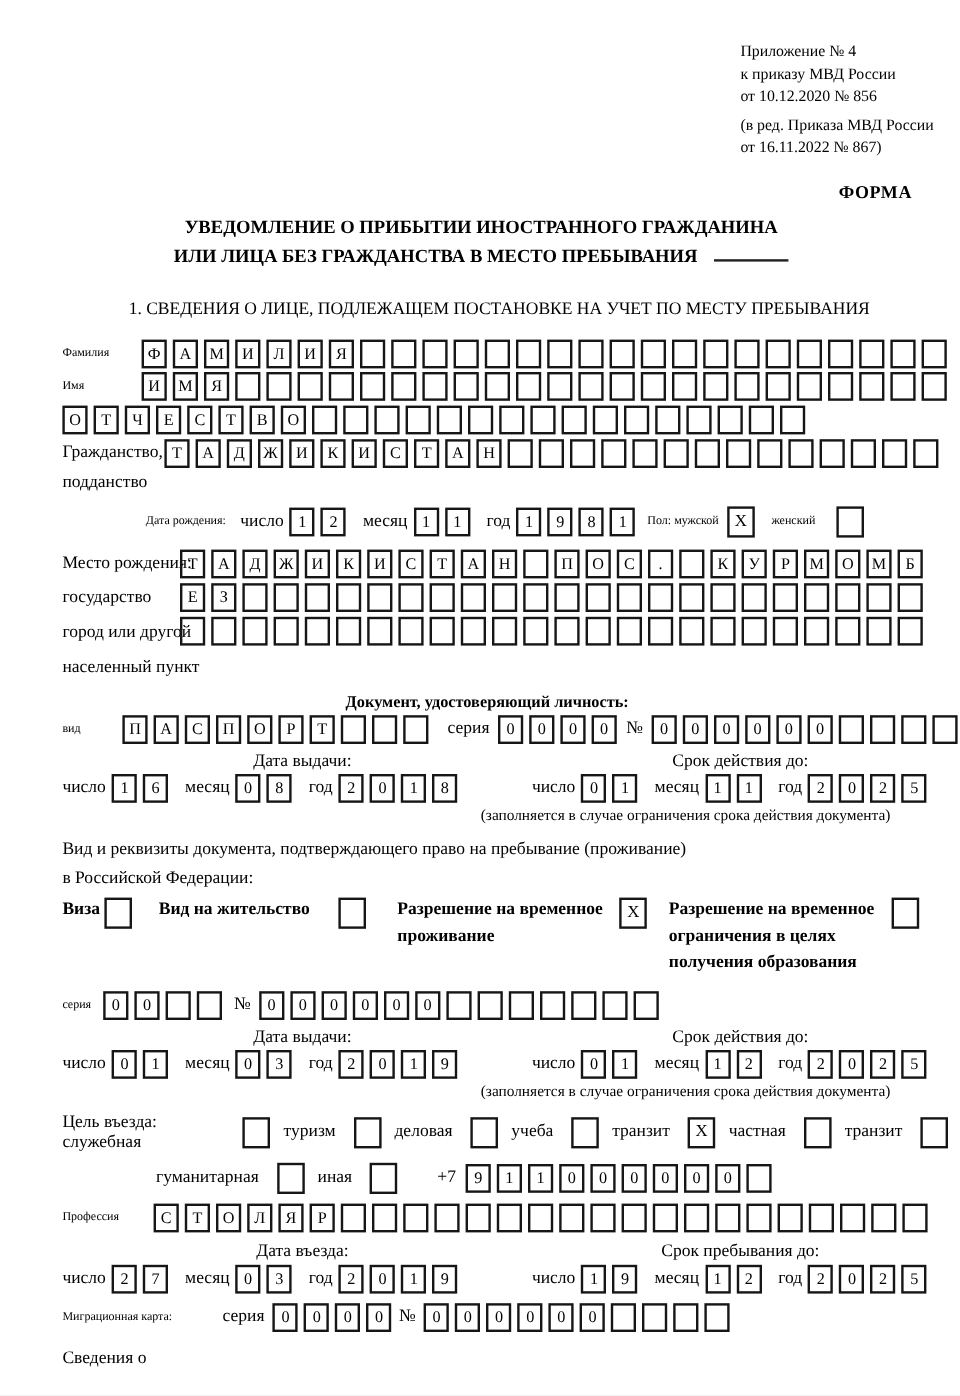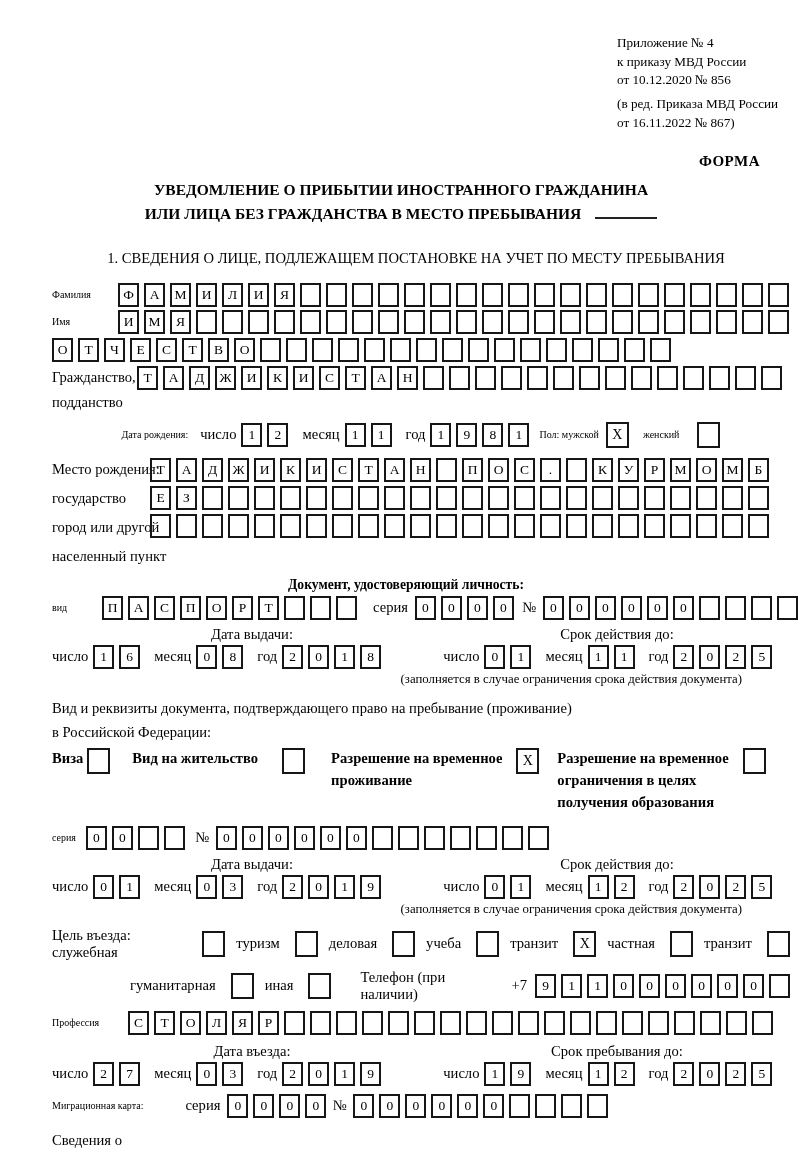--- a/index.html
+++ b/index.html
@@ -531,21 +531,20 @@
     <span class="checkbox"></span>
     <span class="plbl">транзит</span>
     <span class="checkbox"></span>
   </div>
 
   <div class="purpose-row" style="margin-top:8px; margin-left:78px;">
     <span class="plbl">гуманитарная</span>
     <span class="checkbox"></span>
     <span class="plbl">иная</span>
     <span class="checkbox"></span>
-    <span class="plbl" style="margin-left:18px;">Телефон (при наличии)</span>
     <span class="plbl" style="margin-left:22px;">+7</span>
     <span class="cells">
         <span class="cell">9</span>
         <span class="cell">1</span>
         <span class="cell">1</span>
         <span class="cell">0</span>
         <span class="cell">0</span>
         <span class="cell">0</span>
         <span class="cell">0</span>
         <span class="cell">0</span>

